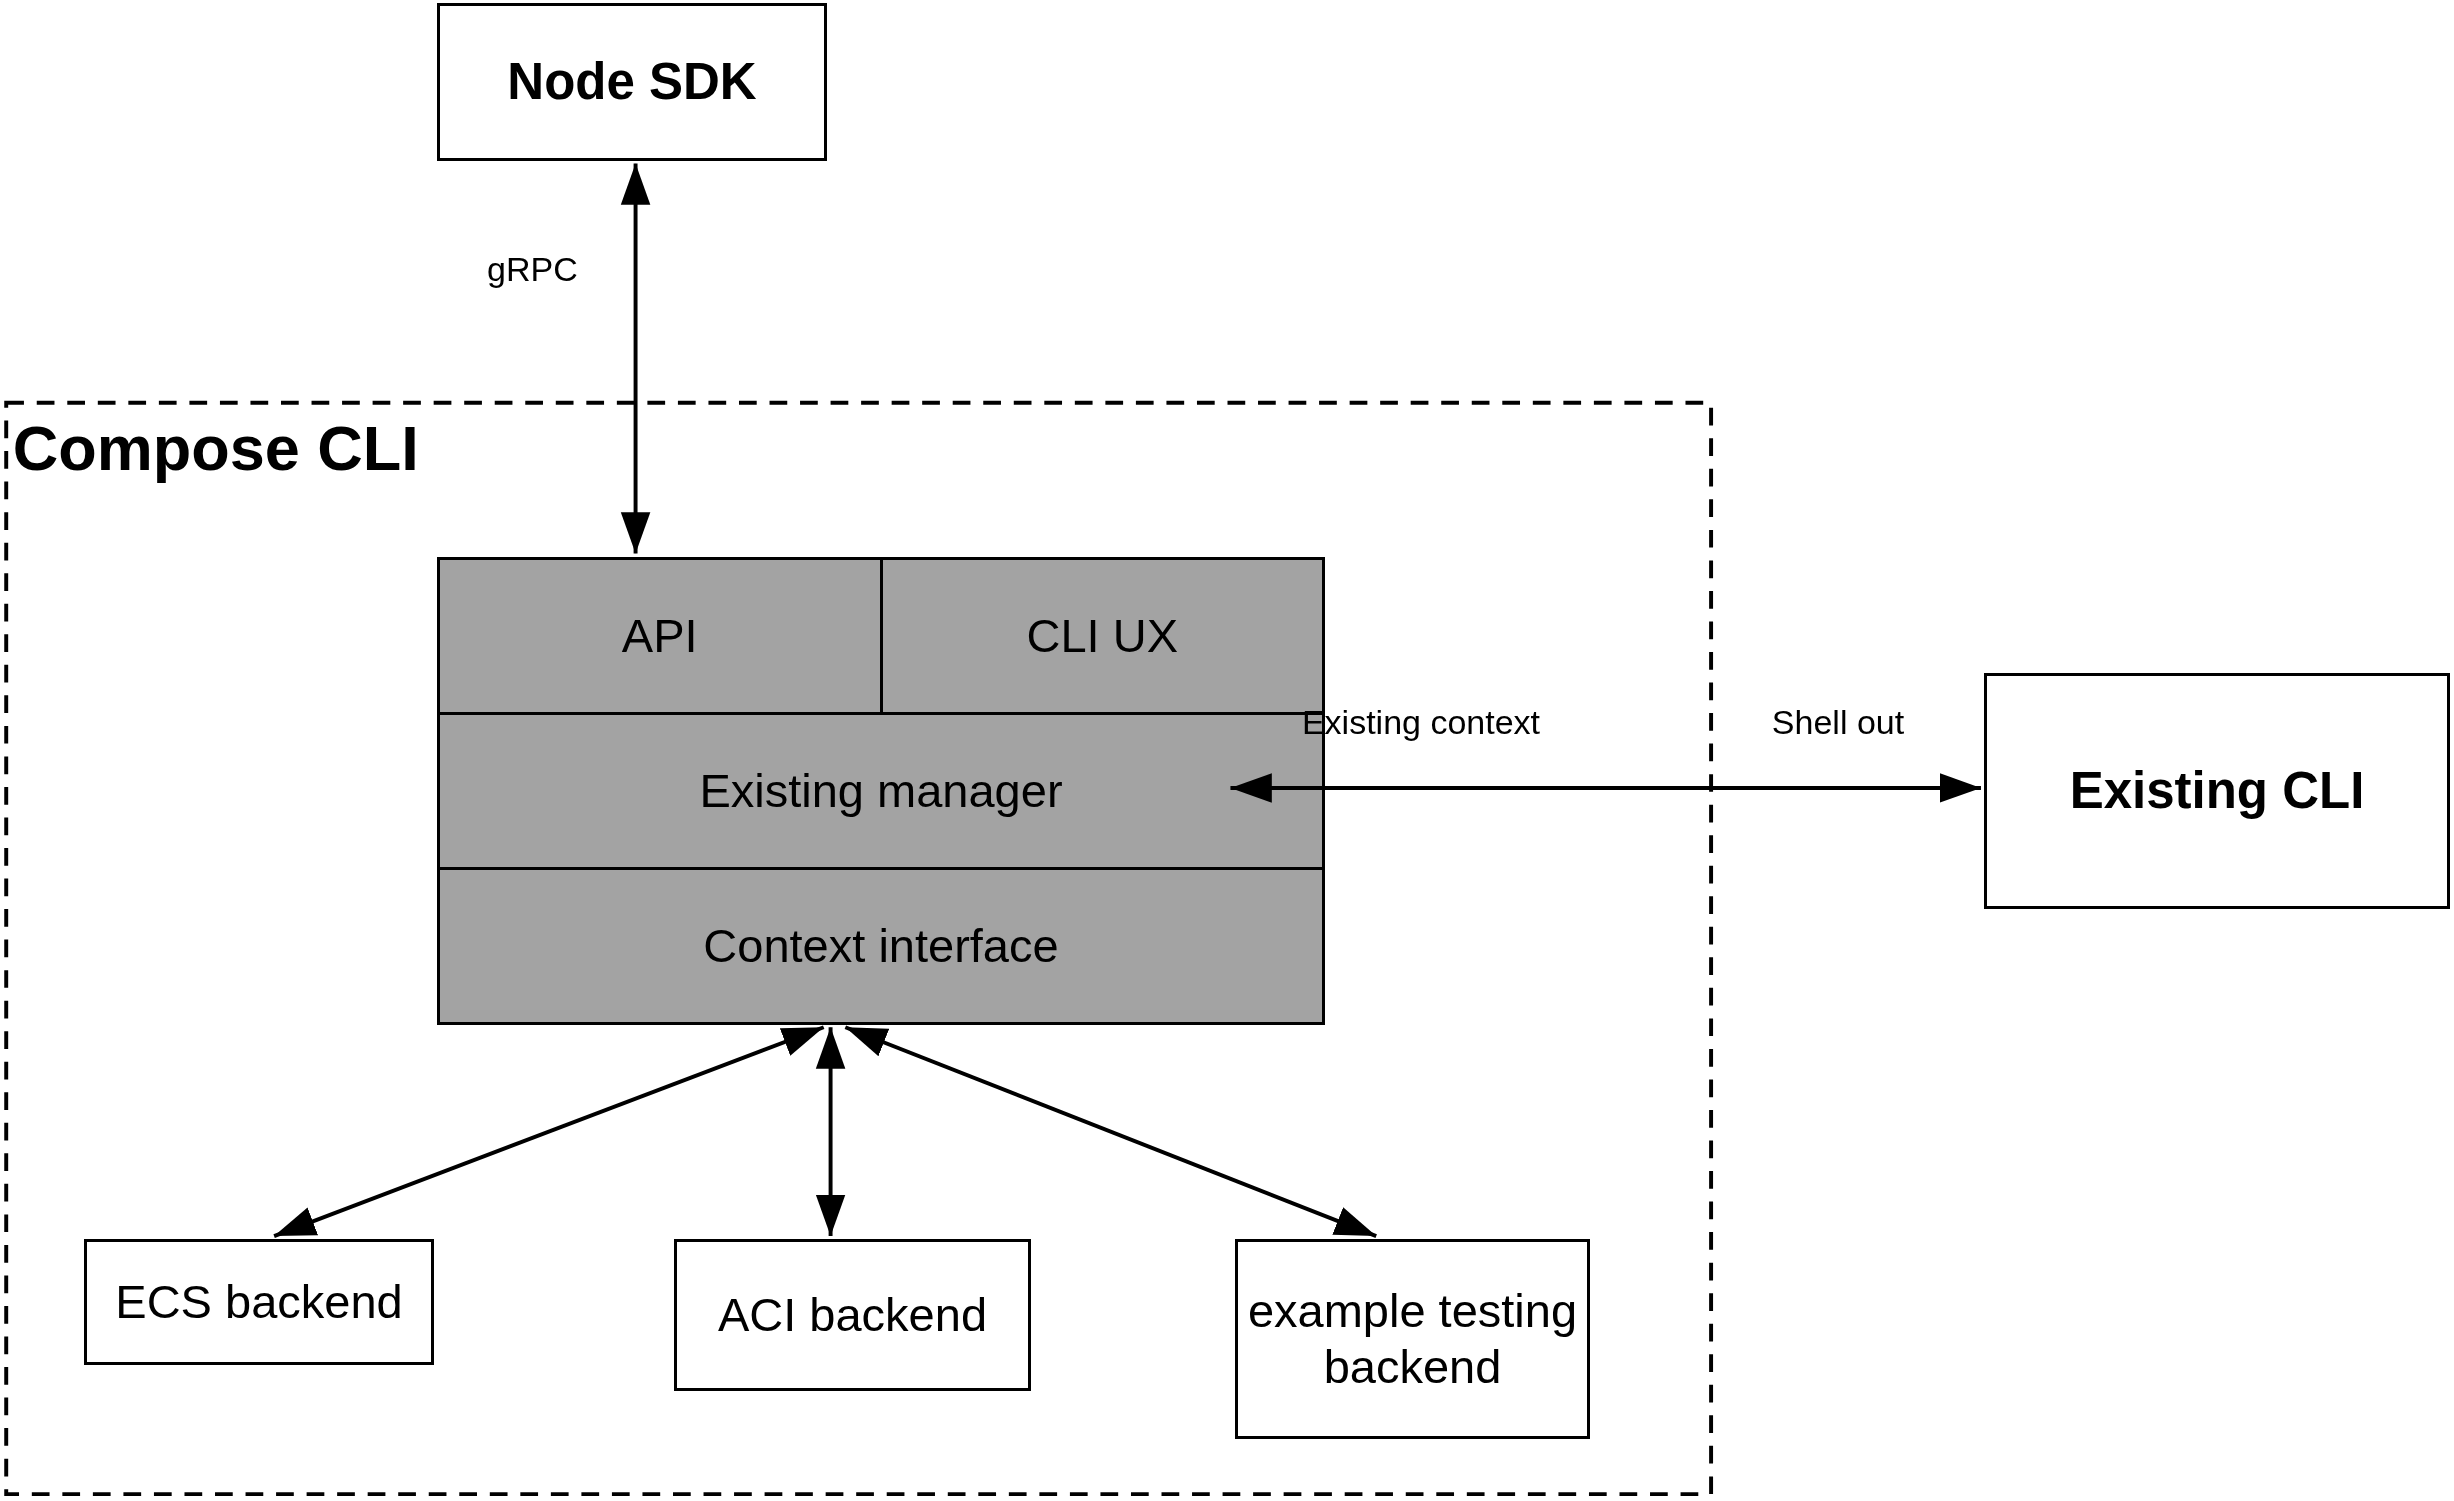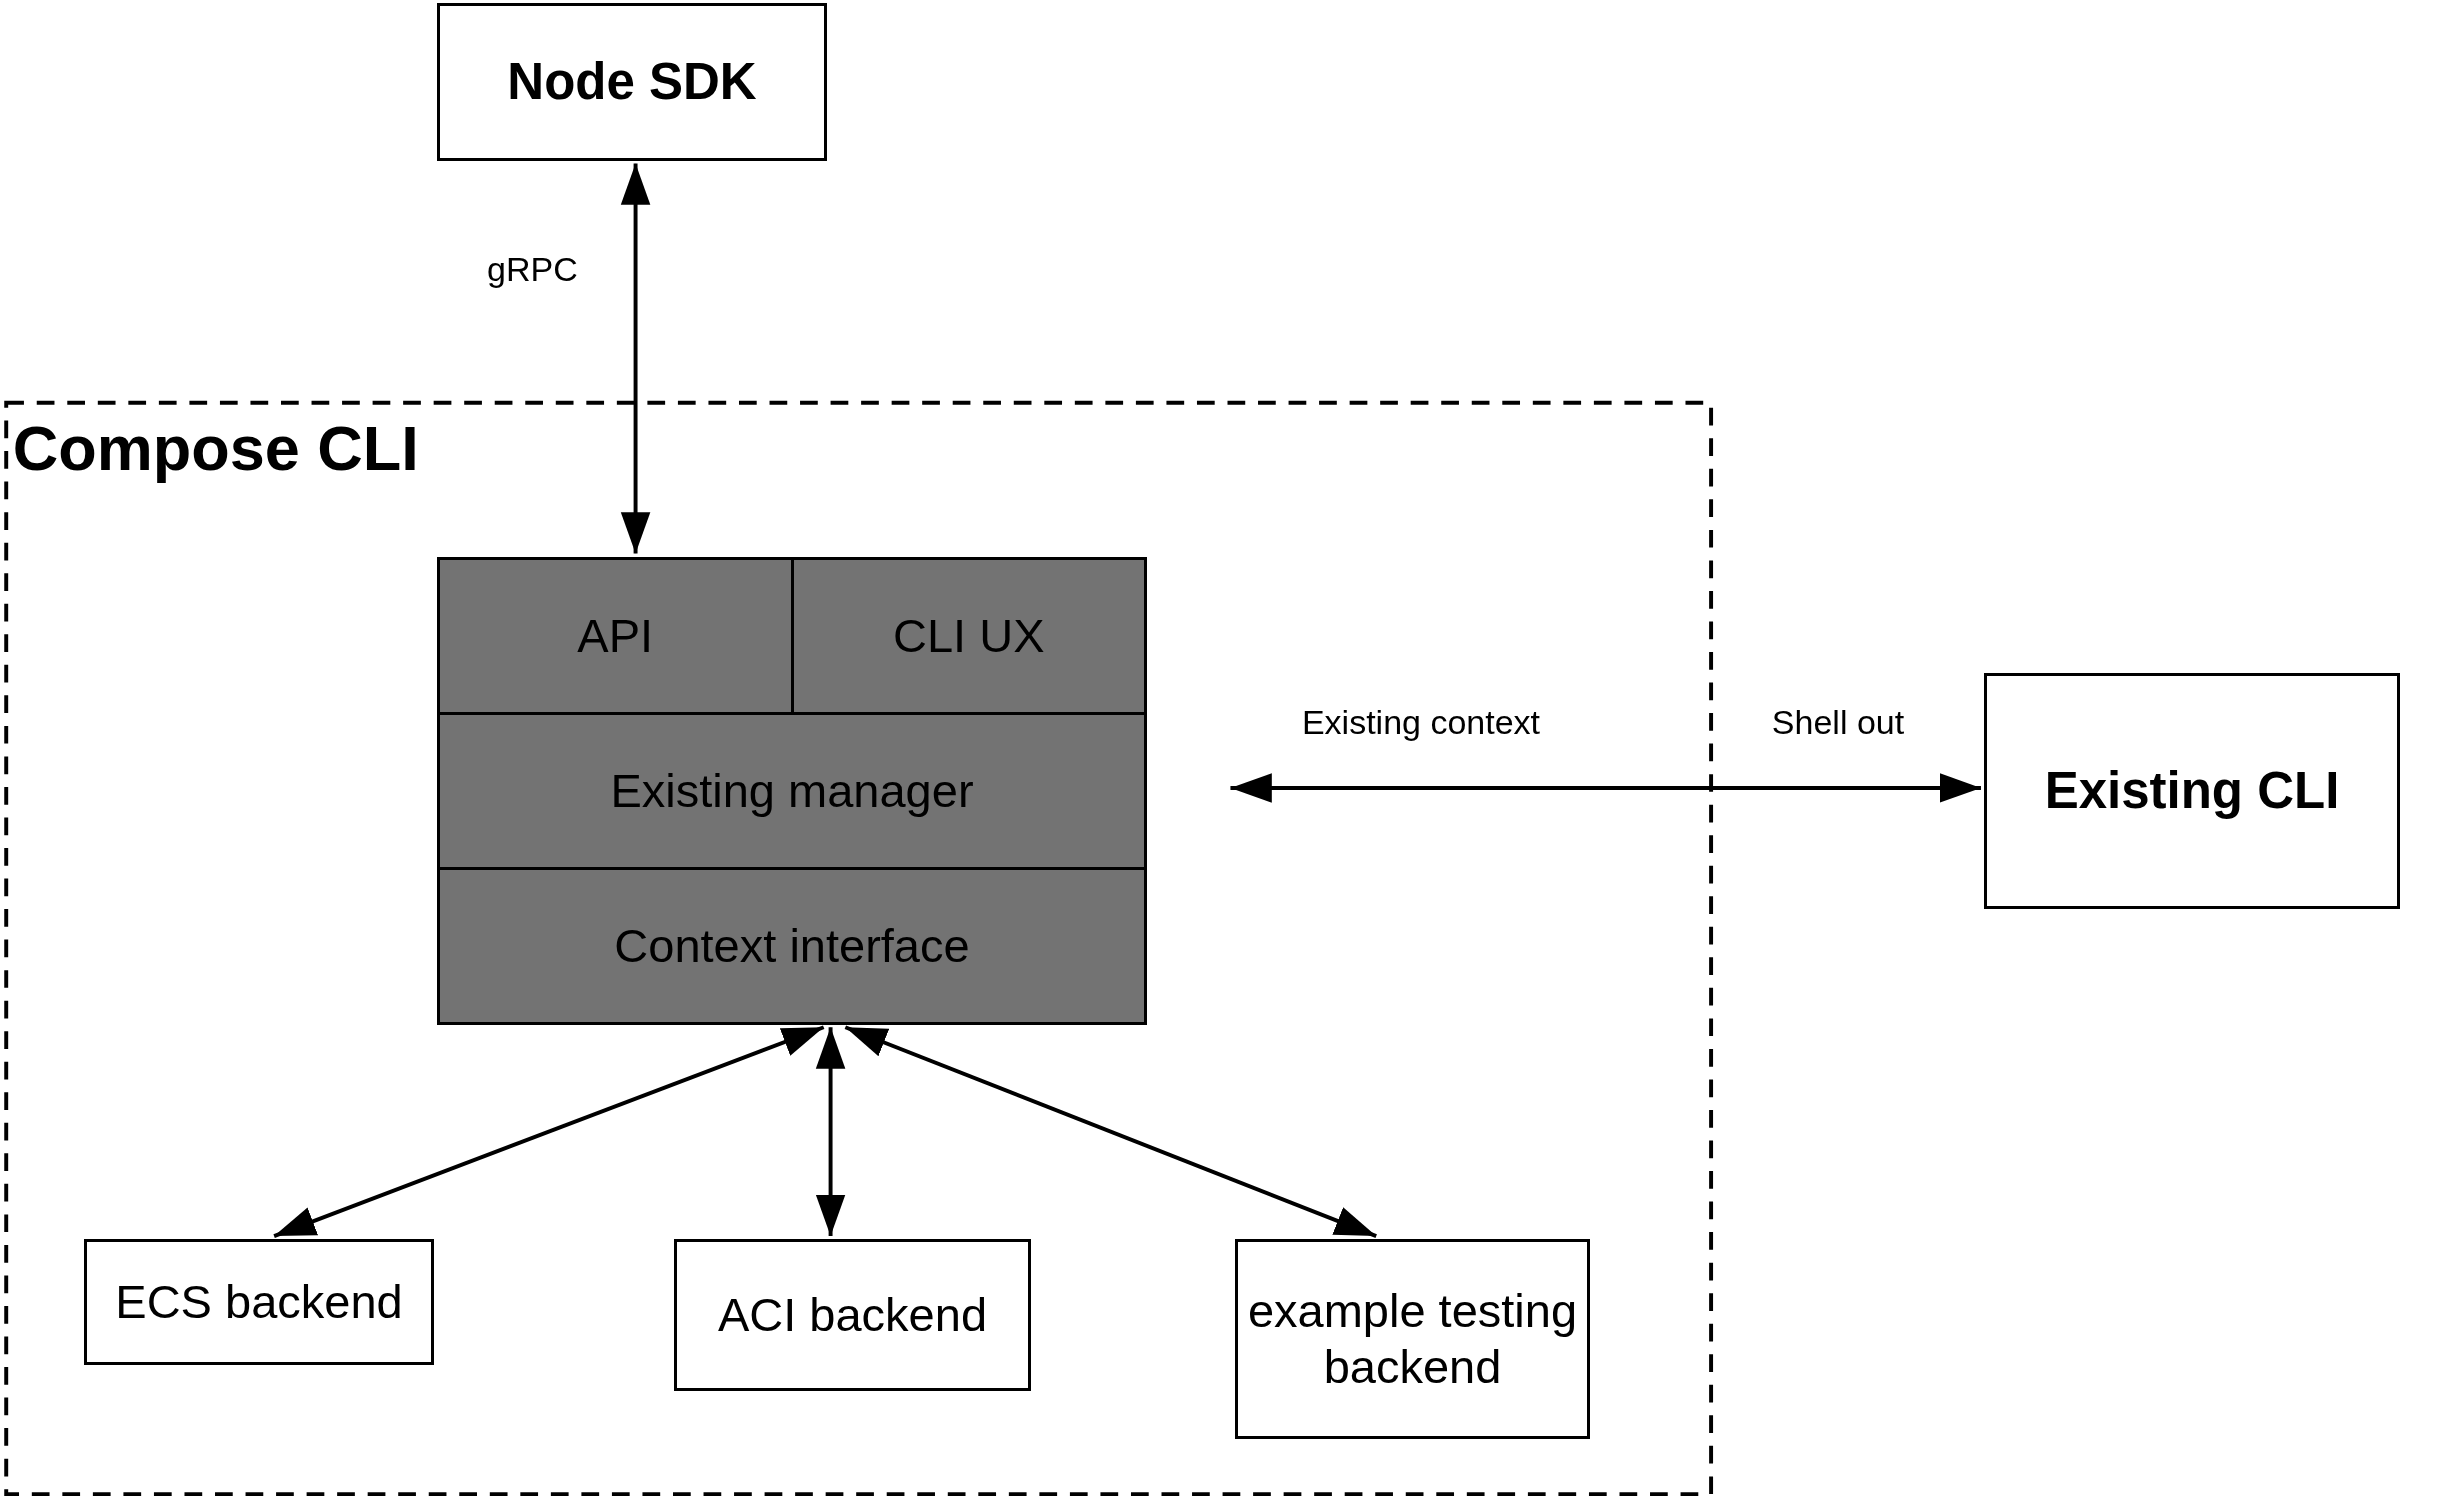--- a/index.html
+++ b/index.html
@@ -32,23 +32,23 @@
   }
   .label-bold {
     font-size: 51px;
     font-weight: bold;
     line-height: 1.2;
   }
   
   .composite {
     position: absolute;
     left: 437px; top: 557px;
-    width: 710px; height: 468px;
+    width: 888px; height: 468px;
     border: 3.9px solid var(--line, #000000);
-    background: #737373;
+    background: #a3a3a3;
     display: flex;
     flex-direction: column;
   }
   .crow { flex: 1; display: flex; }
   .crow + .crow { border-top: 3.9px solid var(--line, #000000); }
   .ccell {
     flex: 1;
     display: flex;
     align-items: center;
     justify-content: center;
@@ -106,21 +106,21 @@
     <div class="crow">
       <div class="ccell label-lg">
         <span>Context interface</span>
       </div>
     </div>
   </div>
 
   <div class="float-label centered-x" style="left:1421px; top:703px;">Existing context</div>
   <div class="float-label centered-x" style="left:1838px; top:703px;">Shell out</div>
 
-  <div class="box label-bold" style="left:1984px; top:673px; width:416px; height:236px;">
+  <div class="box label-bold" style="left:1984px; top:673px; width:466px; height:236px;">
     <span>Existing CLI</span>
   </div>
 
   <div class="box label-lg" style="left:84px; top:1239px; width:350px; height:126px;">
     <span>ECS backend</span>
   </div>
   <div class="box label-lg" style="left:674px; top:1239px; width:357px; height:152px;">
     <span>ACI backend</span>
   </div>
   <div class="box label-lg" style="left:1223px; top:1239px; width:355px; height:200px;margin-left:12px;">

